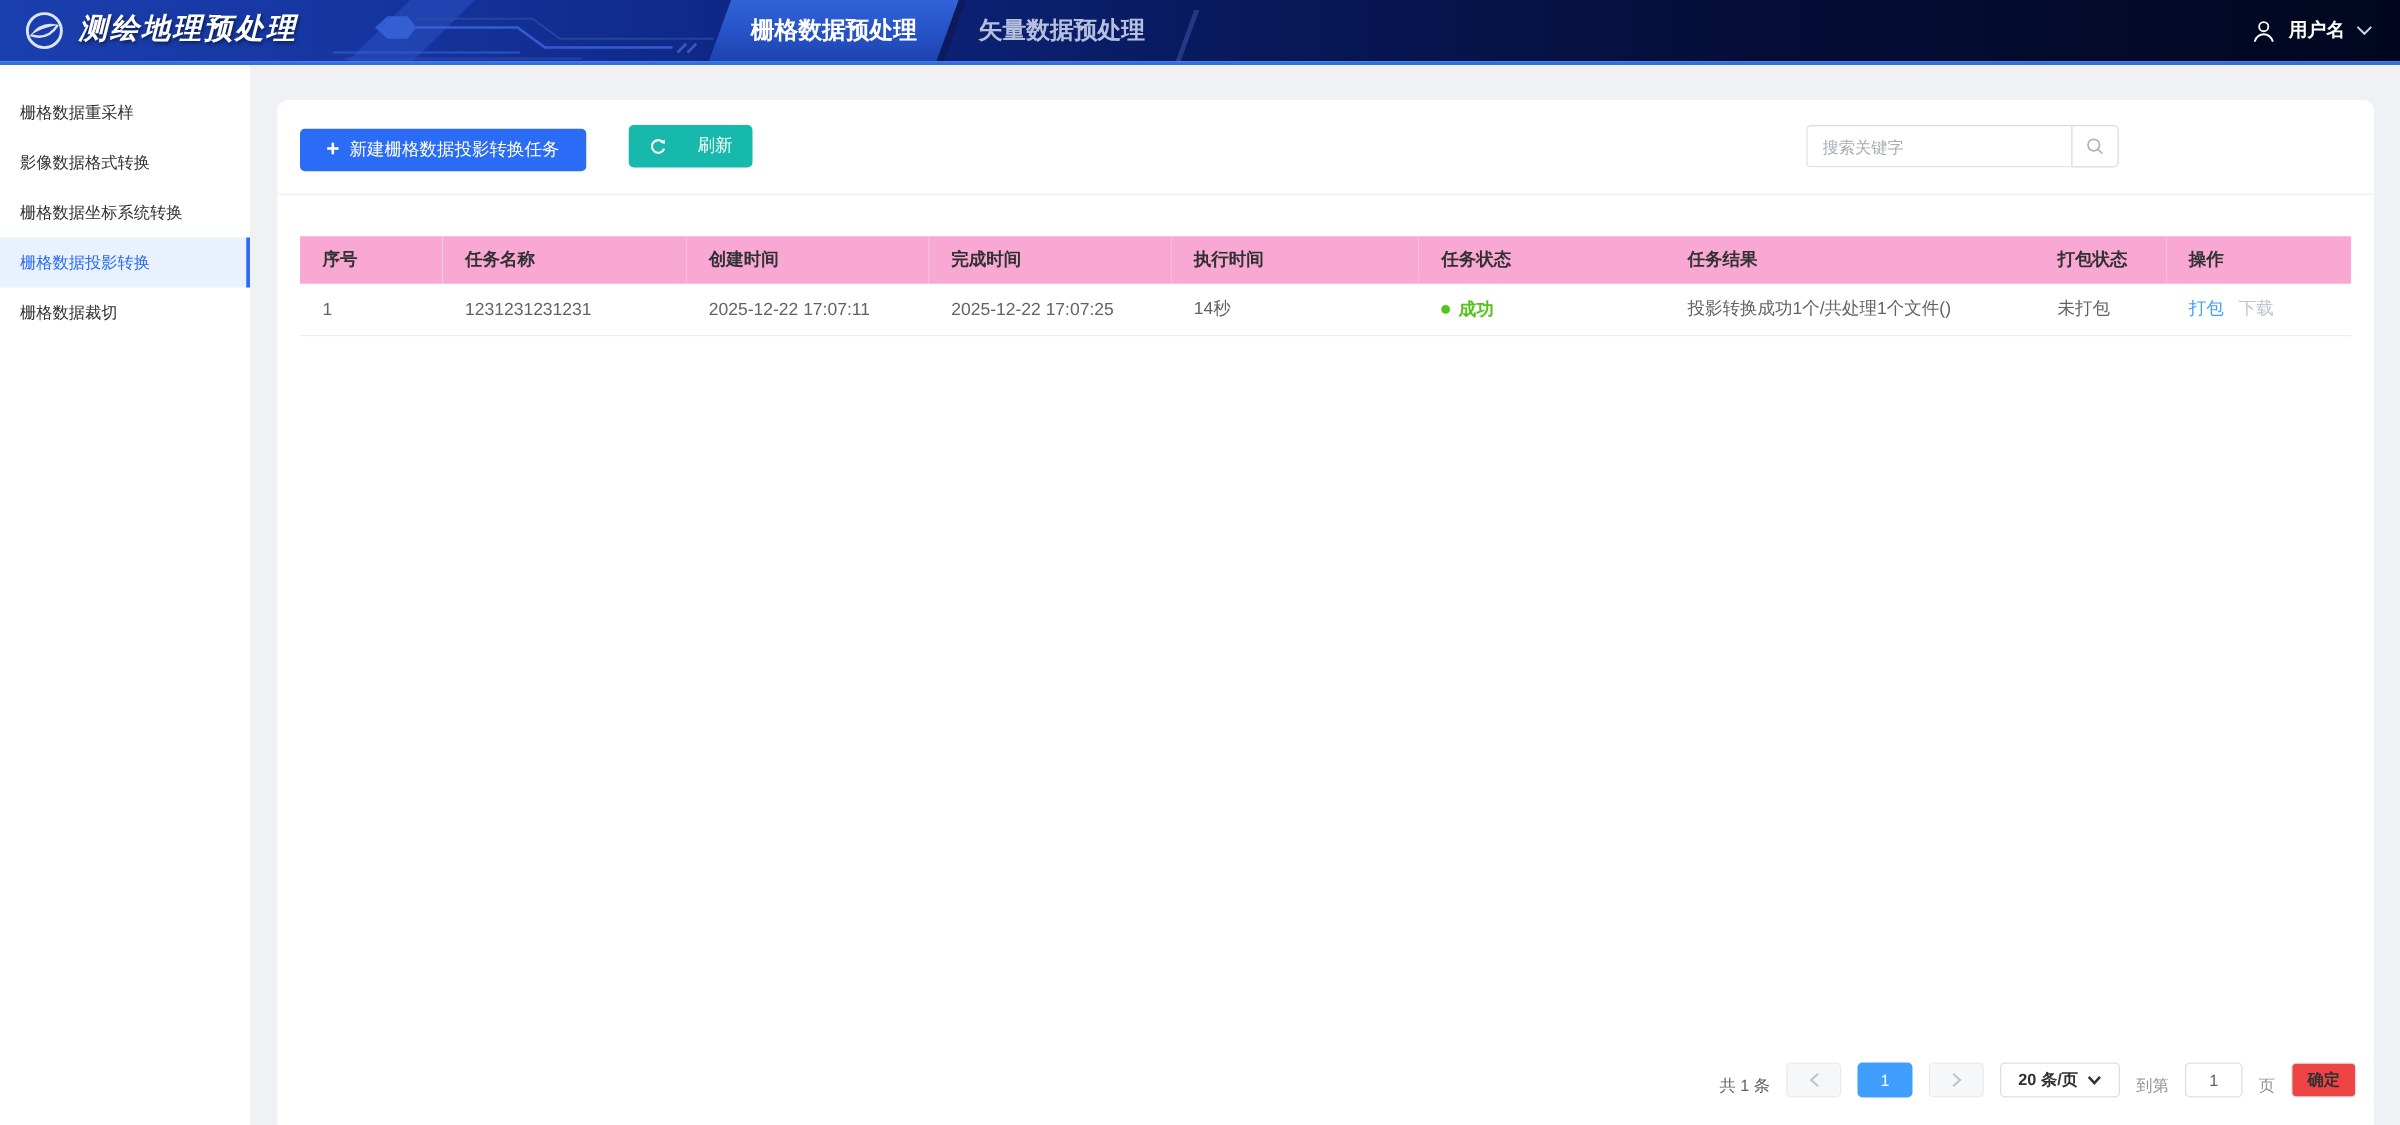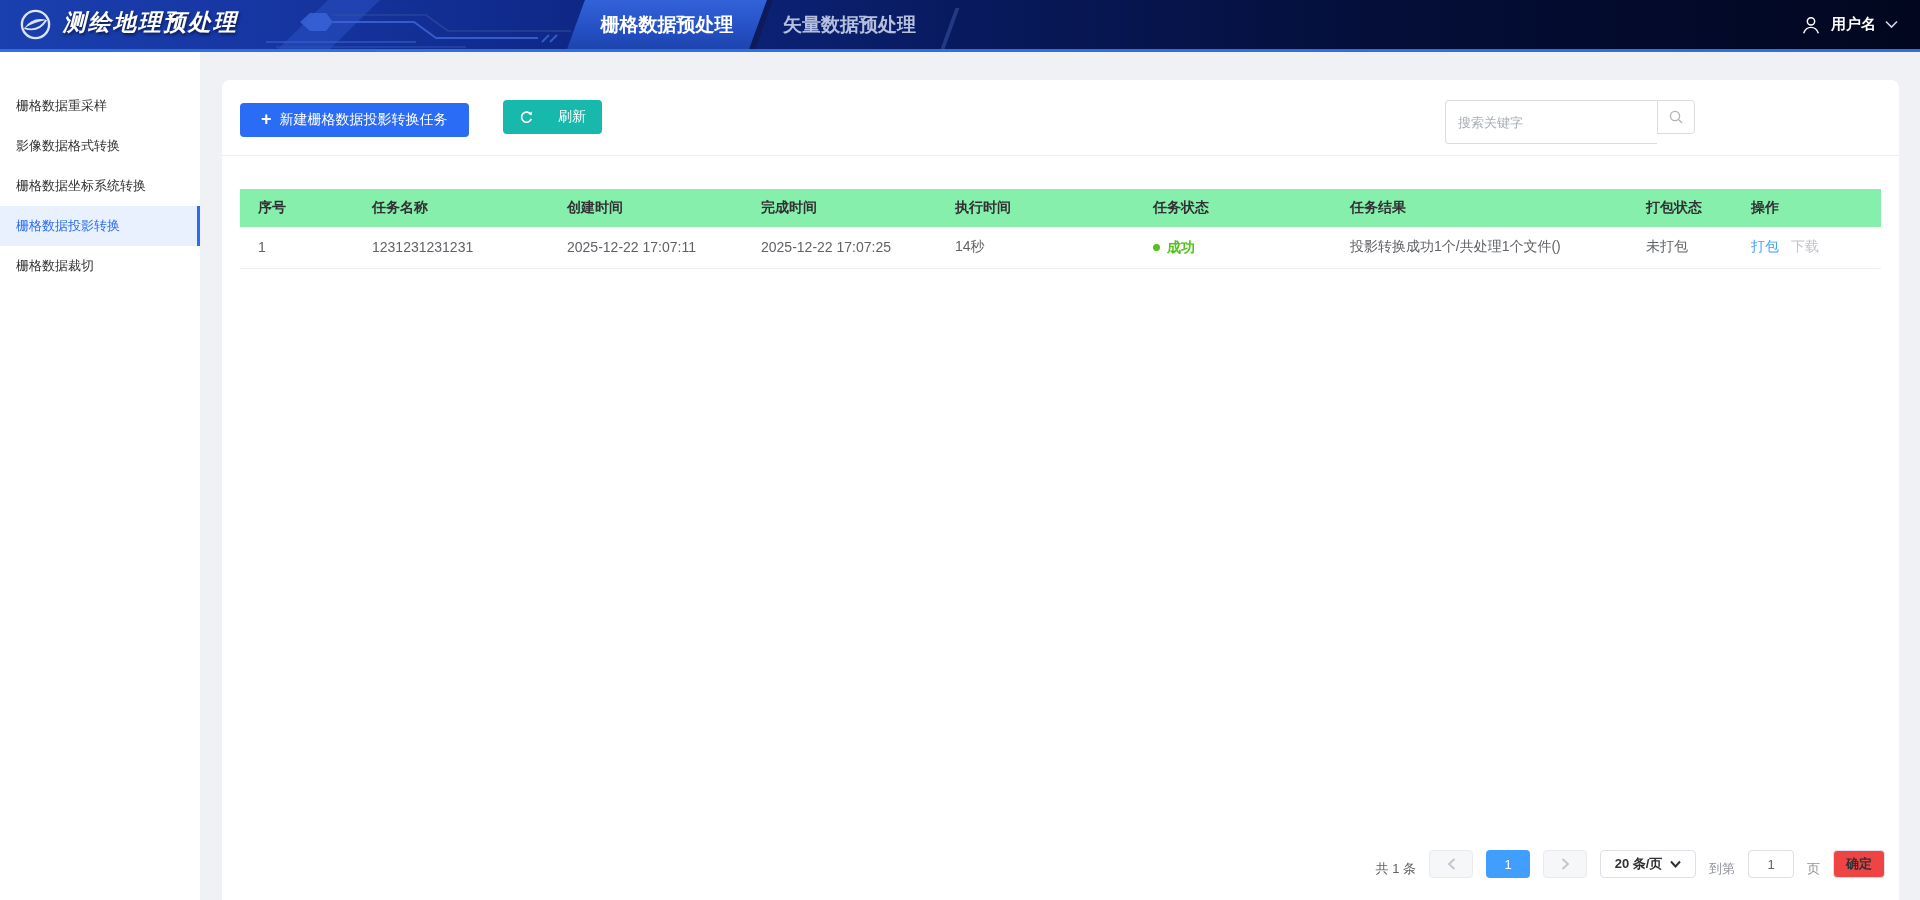--- a/index.html
+++ b/index.html
@@ -31,21 +31,21 @@
          font-size:19px; font-weight:bold; cursor:pointer; }
   .tab.active { left:576px; width:182px; color:#ffffff; }
   .tab.inactive { left:762px; width:175px; color:#b6c0de; }
   .tab-slash { position:absolute; left:948px; top:8px; width:4px; height:41px;
                transform:skewX(-20deg); background:rgba(86,118,200,.35); }
   .user-wrap { position:absolute; right:22px; top:0; height:49px; display:flex; align-items:center; gap:9px; cursor:pointer; }
   .user-name { color:#fff; font-size:15px; font-weight:bold; }
 
   
   .content { flex:1; display:flex; min-height:0; }
-  .sidebar { width:200px; flex:0 0 200px; background:#fff; padding-top:34px; }
+  .sidebar { width:200px; flex:0 0 200px; background:#fff; padding-top:18px; }
   .side-item {
     height:40px; line-height:40px; padding-left:16px; font-size:13px;
     color:#303133; cursor:pointer; white-space:nowrap;
   }
   .side-item.active {
     background:#e8f1fd; color:var(--accent,#2a6cf5);
     border-right:3px solid var(--accent,#2a6cf5);
   }
 
   .main { flex:1; background:#eff1f5; padding:28px 21px 0 22px; min-width:0; }
@@ -59,34 +59,34 @@
     border-radius:4px; cursor:pointer; font-family:inherit;
   }
   .btn-primary .plus { font-size:18px; font-weight:bold; line-height:1; margin-top:-2px; }
   .btn-teal {
     display:inline-flex; align-items:center; gap:24px; height:34px; padding:0 16px;
     background:var(--teal,#17b9ac); color:#fff; font-size:14px; border:none;
     border-radius:4px; cursor:pointer; margin-left:30px; font-family:inherit;
   }
   .search-group { position:absolute; top:20px; right:204px; display:flex; height:34px; }
   .search-input {
-    width:212px; height:44px; border:1px solid #d9dce1; border-right:none;
+    width:212px; height:34px; border:1px solid #d9dce1; border-right:none;
     border-radius:4px 0 0 4px; padding:0 12px; font-size:13px; color:#606266;
     outline:none; font-family:inherit; background:#fff;
   }
   .search-input::placeholder { color:#a8adb5; }
   .search-btn {
     width:38px; height:34px; border:1px solid #d9dce1; border-radius:0 4px 4px 0;
     background:#fff; cursor:pointer; display:flex; align-items:center; justify-content:center;
   }
 
   
   .table-wrap { margin-top:33px; padding:0 18px; }
   table { width:100%; border-collapse:collapse; table-layout:fixed; }
-  th { background:#86efac; height:38px; font-size:14px; font-weight:bold; color:#303133;
+  th { background:#f9a8d4; height:38px; font-size:14px; font-weight:bold; color:#303133;
        text-align:left; padding:0 8px 0 18px; white-space:nowrap; overflow:hidden; }
   td { height:42px; font-size:14px; color:#606266; text-align:left;
        padding:0 8px 0 18px; border-bottom:1px solid #ebeef5; white-space:nowrap; overflow:hidden; }
   .status-cell { display:inline-flex; align-items:center; gap:7px; }
   .status-dot { width:7px; height:7px; border-radius:50%; background:var(--success,#52c41a); }
   .status-text { color:var(--success,#52c41a); font-weight:bold; }
   .link-action { color:var(--link,#409eff); cursor:pointer; text-decoration:none; margin-right:12px;margin-top:43px; }
   .link-disabled { color:#c0c4cc; cursor:not-allowed; }
 
   

